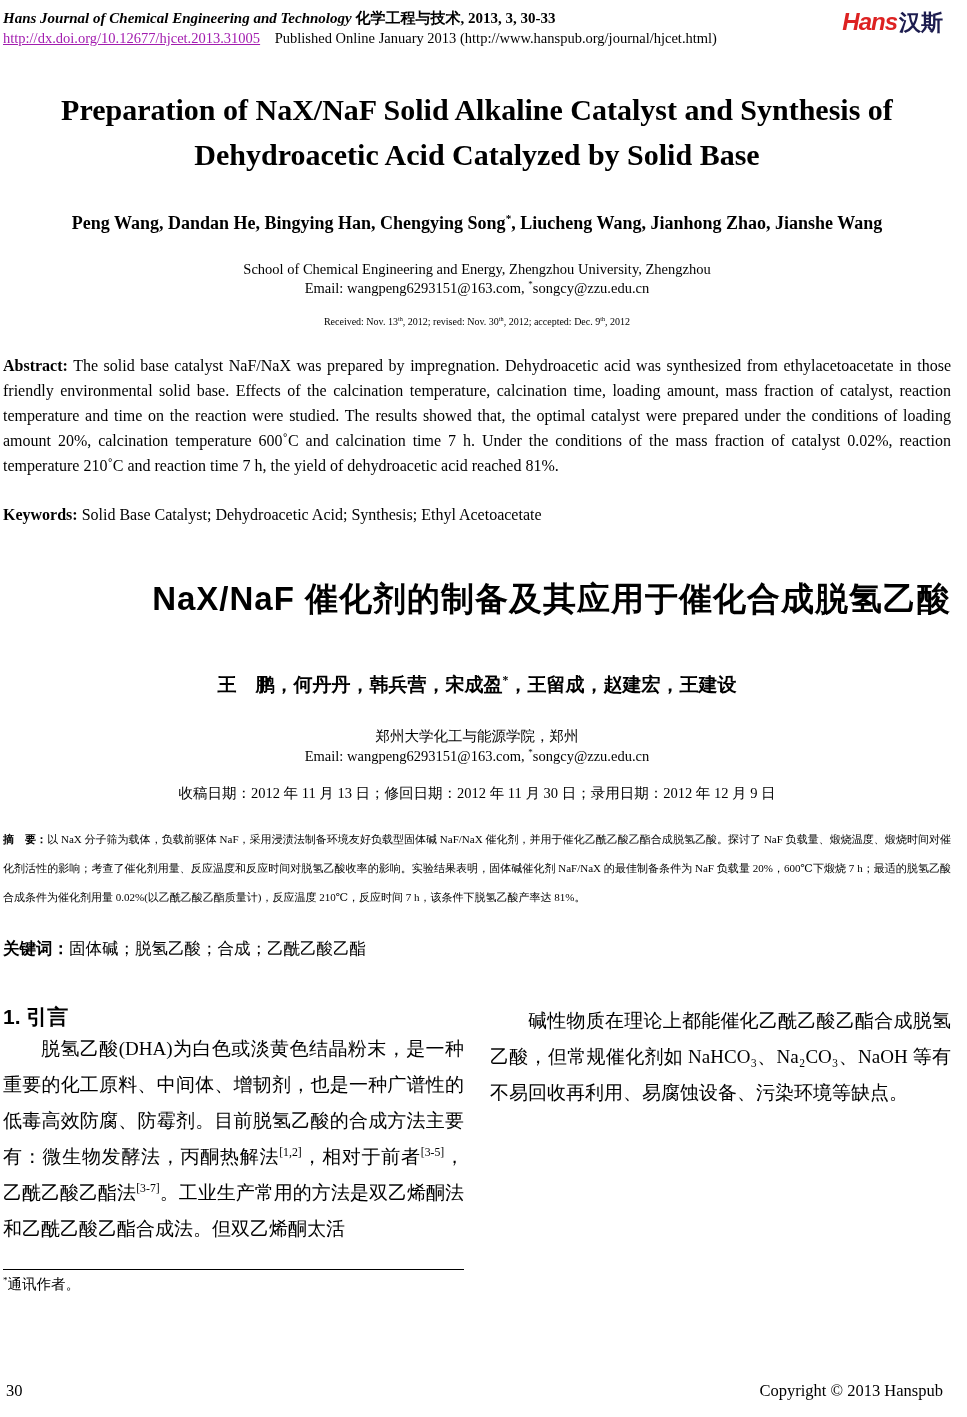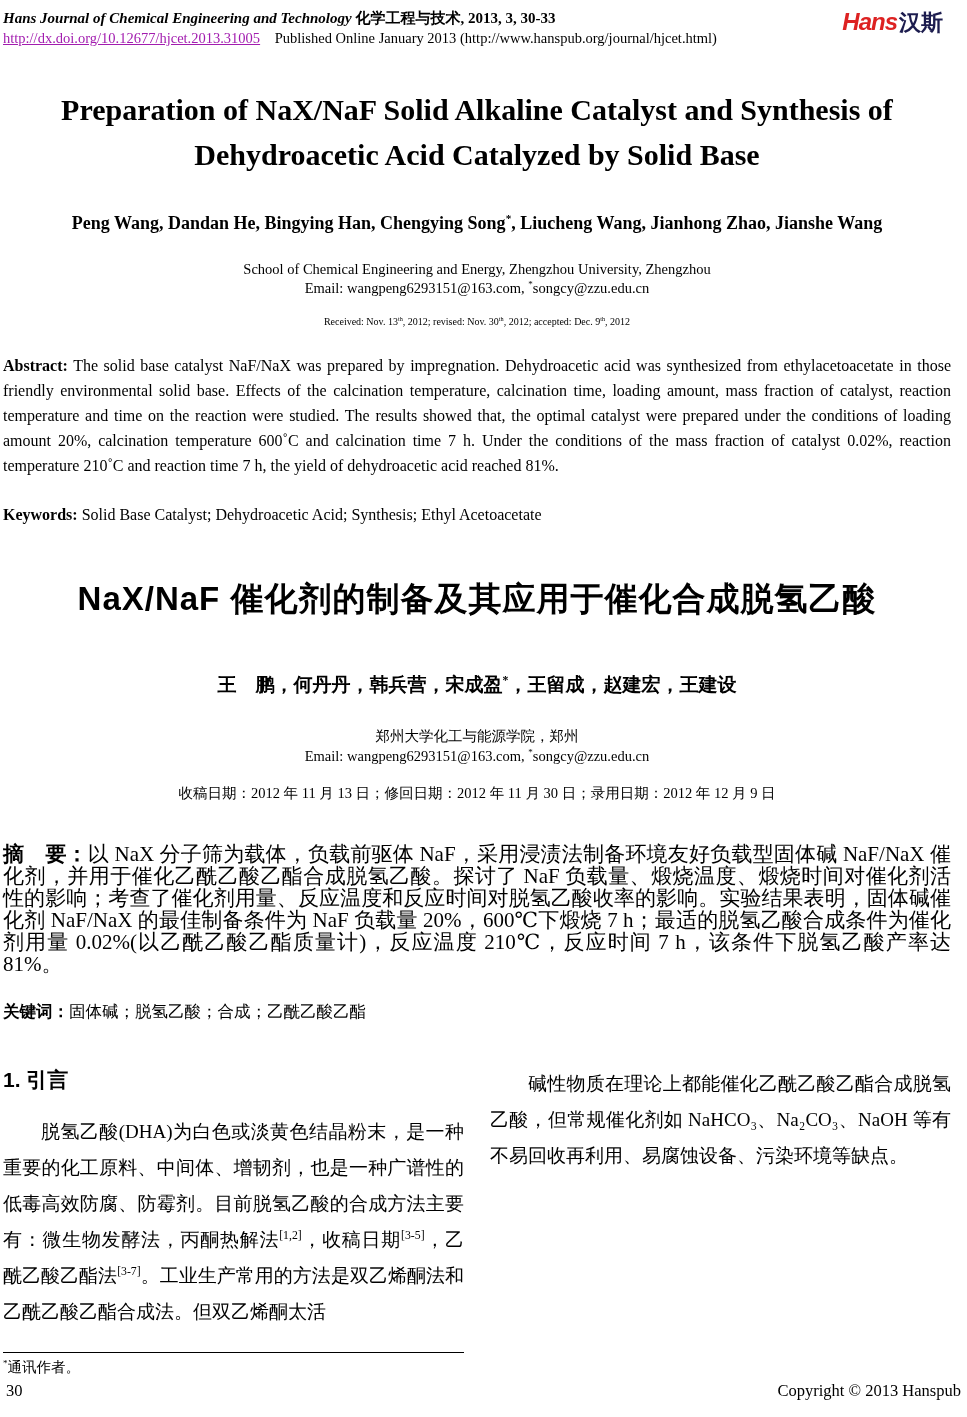--- a/index.html
+++ b/index.html
@@ -31,41 +31,41 @@
   .en-affil { margin-top: 26px; text-align: center; font-size: 14.5px; line-height: 19px; }
   .en-email { text-align: center; font-size: 14.5px; line-height: 19px; }
   .en-received { margin-top: 18px; text-align: center; font-size: 10px; }
   sup { font-size: 0.62em; vertical-align: super; line-height: 0; }
 
   .abstract { margin-top: 26px; font-size: 16px; line-height: 25px; text-align: justify; }
   .abstract b, .keywords b { font-weight: bold; }
   .keywords { margin-top: 24px; font-size: 16px; line-height: 25px; text-align: justify; }
 
   
-  .cn-title { margin-top: 50px; text-align: center; font-size: 33px; font-weight: bold; font-family: "Liberation Sans", sans-serif; letter-spacing: 1px; }
+  .cn-title { margin-top: 50px; text-align: right; font-size: 33px; font-weight: bold; font-family: "Liberation Sans", sans-serif; letter-spacing: 1px; }
   .cn-authors { margin-top: 50px; text-align: center; font-size: 19px; font-weight: bold; }
   .cn-affil { margin-top: 28px; text-align: center; font-size: 14.5px; line-height: 20px; }
   .cn-email { text-align: center; font-size: 14.5px; line-height: 20px; }
   .cn-dates { margin-top: 18px; text-align: center; font-size: 14.5px; }
-  .cn-abstract { margin-top: 40px; font-size: 21px; line-height: 22px; text-align: justify; }
+  .cn-abstract { margin-top: 22px; font-size: 11px; line-height: 29px; text-align: justify; }
   .cn-abstract .lab, .cn-keywords .lab { font-weight: bold; font-family: "Liberation Sans", sans-serif; }
   .cn-keywords { margin-top: 22px; font-size: 16.5px; line-height: 29px; }
 
   
   .columns { margin-top: 40px; display: flex; gap: 26px; }
   .col { flex: 1 1 0; }
-  .sec-heading { font-size: 21px; font-weight: bold; font-family: "Liberation Sans", sans-serif; margin-bottom: 20px; }
+  .sec-heading { font-size: 21px; font-weight: bold; font-family: "Liberation Sans", sans-serif; margin-bottom: 0; }
   .body-par { font-size: 19px; line-height: 36px; text-align: justify; }
   .indent { text-indent: 2em; }
   .footnote-block { margin-top: 22px; }
   .footnote-rule { border: none; border-top: 1.5px solid #000; width: 100%; margin-bottom: 4px; }
   .footnote-text { font-size: 14.5px; line-height: 20px; }
 
   
-  .footer { position: absolute; left: 6px; right: 6px; bottom: 16px; display: flex; justify-content: space-between; font-size: 16.5px; }
+  .footer { position: absolute; left: 6px; right: 24px; bottom: 16px; display: flex; justify-content: space-between; font-size: 16.5px; }
 </style>
 </head>
 <body>
 
 <div class="page">
 
   <div class="header">
     <div class="journal-line">
       <span class="journal-en">Hans Journal of Chemical Engineering and Technology</span>
       <span class="journal-cn">化学工程与技术, 2013, 3, 30-33</span>
@@ -120,21 +120,21 @@
   </p>
 
   <p class="cn-keywords">
     <span class="lab">关键词：</span><span>固体碱；脱氢乙酸；合成；乙酰乙酸乙酯</span>
   </p>
 
   <div class="columns">
     <div class="col">
       <div class="sec-heading">1. 引言</div>
       <p class="body-par indent">
-        <span>脱氢乙酸(DHA)为白色或淡黄色结晶粉末，是一种重要的化工原料、中间体、增韧剂，也是一种广谱性的低毒高效防腐、防霉剂。目前脱氢乙酸的合成方法主要有：微生物发酵法，丙酮热解法</span><sup>[1,2]</sup><span>，收稿日期</span><sup>[3-5]</sup><span>，乙酰乙酸乙酯法</span><sup>[3-7]</sup><span>。工业生产常用的方法是双乙烯酮法和乙酰乙酸乙酯合成法。但双乙烯酮太活</span>
+        <span>脱氢乙酸(DHA)为白色或淡黄色结晶粉末，是一种重要的化工原料、中间体、增韧剂，也是一种广谱性的低毒高效防腐、防霉剂。目前脱氢乙酸的合成方法主要有：微生物发酵法，丙酮热解法</span><sup>[1,2]</sup><span>，相对于前者</span><sup>[3-5]</sup><span>，乙酰乙酸乙酯法</span><sup>[3-7]</sup><span>。工业生产常用的方法是双乙烯酮法和乙酰乙酸乙酯合成法。但双乙烯酮太活</span>
       </p>
       <div class="footnote-block">
         <hr class="footnote-rule">
         <div class="footnote-text">
           <sup>*</sup><span>通讯作者。</span>
         </div>
       </div>
     </div>
     <div class="col">
       <p class="body-par indent">碱性物质在理论上都能催化乙酰乙酸乙酯合成脱氢乙酸，但常规催化剂如 NaHCO₃、Na₂CO₃、NaOH 等有不易回收再利用、易腐蚀设备、污染环境等缺点。</p>

